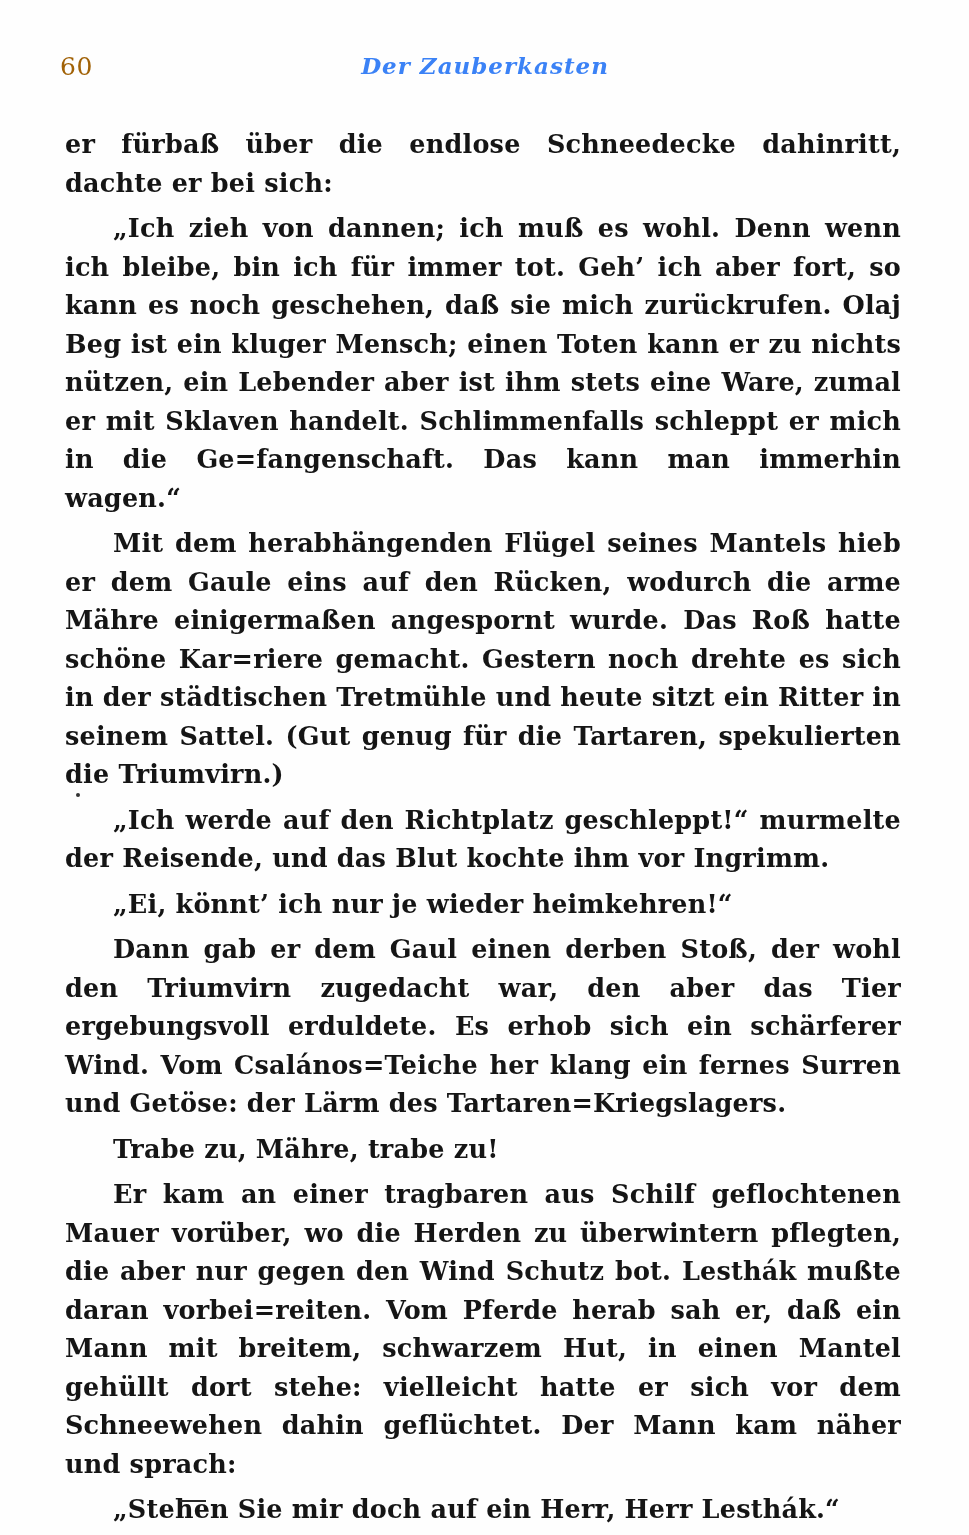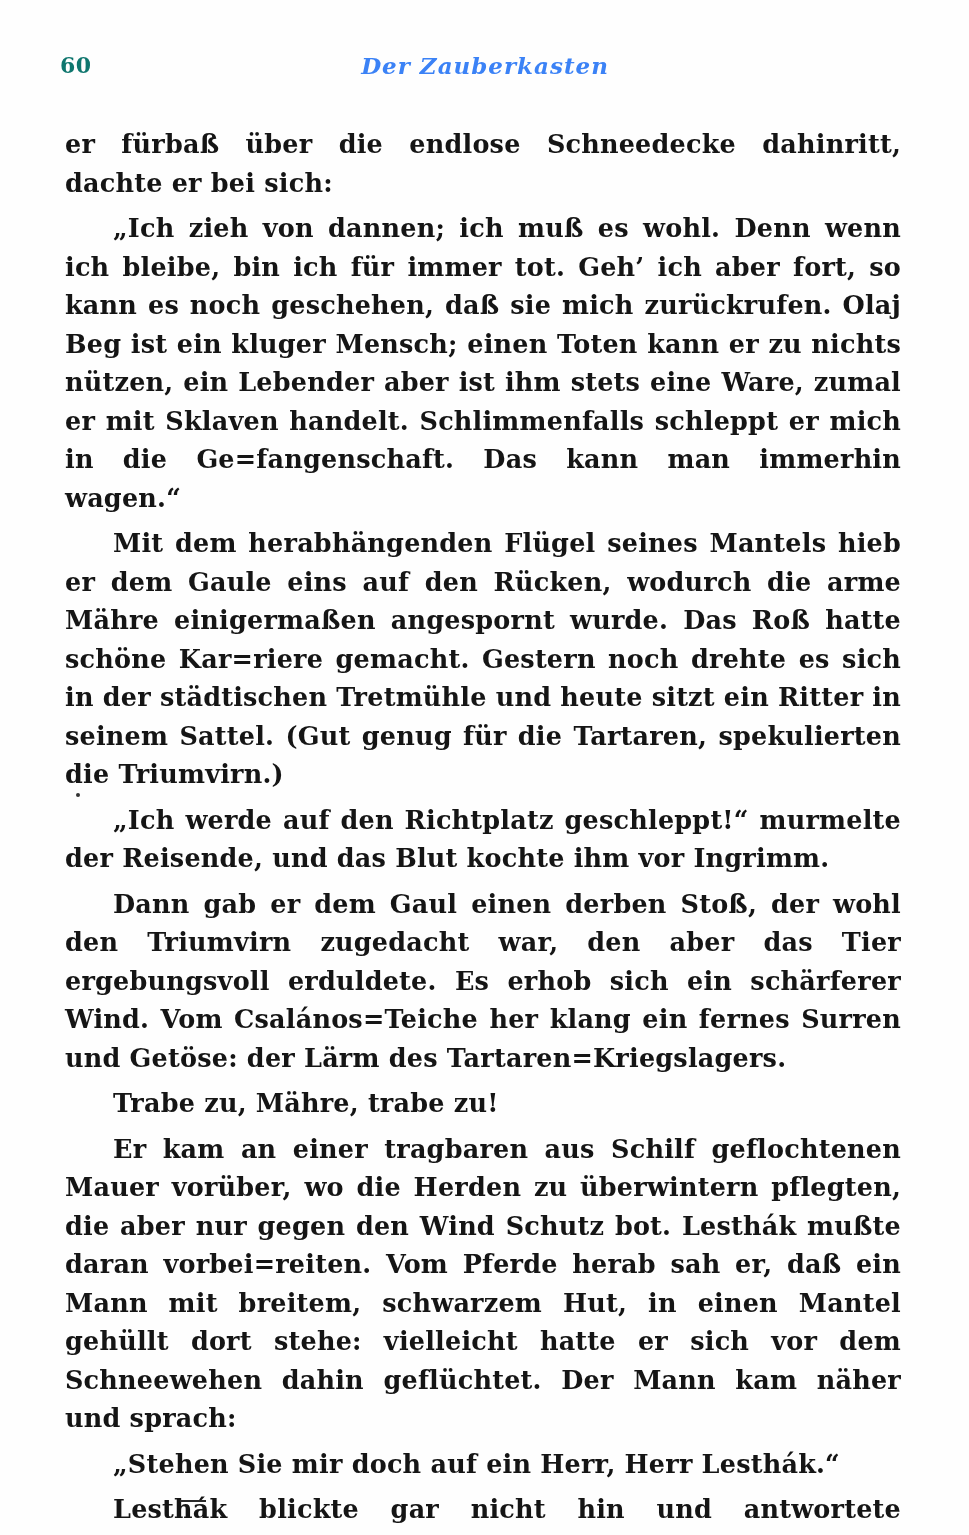--- a/index.html
+++ b/index.html
@@ -27,24 +27,24 @@
     position: absolute;
     left: 60px;
     top: 52px;
     width: 850px;
     height: 40px;
   }
   .folio {
     position: absolute;
     left: 0;
     top: 0;
-    font-size: 22px;
-    font-weight: 700;
+    font-size: 25px;
+    font-weight: 400;
     letter-spacing: 0.5px;
-    color: #0f766e;
+    color: #a16207;
     font-family: "DejaVu Serif", serif;
   }
   .running-title {
     position: absolute;
     left: 0;
     top: 0;
     width: 850px;
     text-align: center;
     font-size: 23px;
     font-weight: 700;
@@ -100,20 +100,21 @@
   <div class="header-row">
     <div class="folio">60</div>
     <div class="running-title">Der Zauberkasten</div>
   </div>
 
   <div class="body-text">
     <p>er fürbaß über die endlose Schneedecke dahinritt, dachte er bei sich:</p>
     <p class="indent">„Ich zieh von dannen; ich muß es wohl. Denn wenn ich bleibe, bin ich für immer tot. Geh’ ich aber fort, so kann es noch geschehen, daß sie mich zurückrufen. Olaj Beg ist ein kluger Mensch; einen Toten kann er zu nichts nützen, ein Lebender aber ist ihm stets eine Ware, zumal er mit Sklaven handelt. Schlimmenfalls schleppt er mich in die Ge=fangenschaft. Das kann man immerhin wagen.“</p>
     <p class="indent">Mit dem herabhängenden Flügel seines Mantels hieb er dem Gaule eins auf den Rücken, wodurch die arme Mähre einigermaßen angespornt wurde. Das Roß hatte schöne Kar=riere gemacht. Gestern noch drehte es sich in der städtischen Tretmühle und heute sitzt ein Ritter in seinem Sattel. (Gut genug für die Tartaren, spekulierten die Triumvirn.)</p>
     <p class="indent">„Ich werde auf den Richtplatz geschleppt!“ murmelte der Reisende, und das Blut kochte ihm vor Ingrimm.</p>
+    <p class="indent">„Ei, könnt’ ich nur je wieder heimkehren!“</p>
     <p class="indent">Dann gab er dem Gaul einen derben Stoß, der wohl den Triumvirn zugedacht war, den aber das Tier ergebungsvoll erduldete. Es erhob sich ein schärferer Wind. Vom Csalános=Teiche her klang ein fernes Surren und Getöse: der Lärm des Tartaren=Kriegslagers.</p>
     <p class="indent">Trabe zu, Mähre, trabe zu!</p>
     <p class="indent">Er kam an einer tragbaren aus Schilf geflochtenen Mauer vorüber, wo die Herden zu überwintern pflegten, die aber nur gegen den Wind Schutz bot. Lesthák mußte daran vorbei=reiten. Vom Pferde herab sah er, daß ein Mann mit breitem, schwarzem Hut, in einen Mantel gehüllt dort stehe: vielleicht hatte er sich vor dem Schneewehen dahin geflüchtet. Der Mann kam näher und sprach:</p>
     <p class="indent">„Stehen Sie mir doch auf ein Herr, Herr Lesthák.“</p>
     <p class="indent">Lesthák blickte gar nicht hin und antwortete mürrisch:</p>
 
   </div>
 
   <div class="tail-mark"></div>
   <div class="speck" style="left:76px; top:793px; width:4px; height:4px;"></div>

